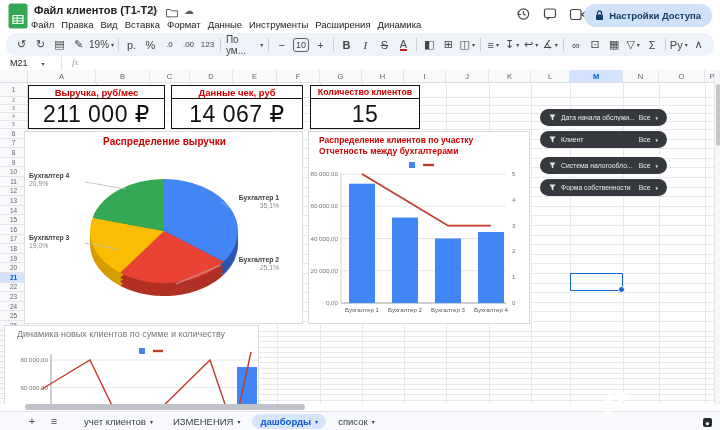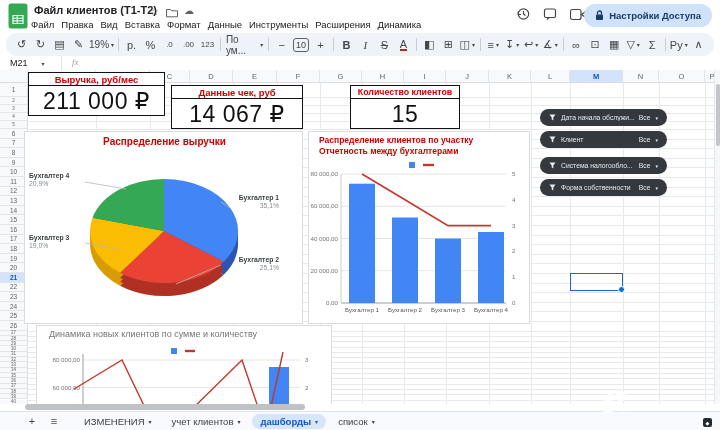--- a/index.html
+++ b/index.html
@@ -375,29 +375,29 @@
         <div class="rowhdr-cell" style="left: 0px; top: 362.4px; width: 28px; height: 5.3px; font-size: 4.5px;">33</div>
         <div class="rowhdr-cell" style="left: 0px; top: 367.7px; width: 28px; height: 5.3px; font-size: 4.5px;">34</div>
         <div class="rowhdr-cell" style="left: 0px; top: 373px; width: 28px; height: 5.3px; font-size: 4.5px;">35</div>
         <div class="rowhdr-cell" style="left: 0px; top: 378.3px; width: 28px; height: 5.3px; font-size: 4.5px;">36</div>
         <div class="rowhdr-cell" style="left: 0px; top: 383.6px; width: 28px; height: 5.3px; font-size: 4.5px;">37</div>
         <div class="rowhdr-cell" style="left: 0px; top: 388.9px; width: 28px; height: 5.3px; font-size: 4.5px;">38</div>
         <div class="rowhdr-cell" style="left: 0px; top: 394.2px; width: 28px; height: 5.3px; font-size: 4.5px;">39</div>
         <div class="rowhdr-cell" style="left: 0px; top: 399.5px; width: 28px; height: 5.3px; font-size: 4.5px;">40</div>
       </div>
     <div id="kpis">
-        <div class="card" style="left: 28px; top: 72px; width: 137px; height: 44px;">
+        <div class="card" style="left: 28px; top: 85px; width: 137px; height: 44px;">
           <div class="lbl">Выручка, руб/мес</div>
           <div class="val">211 000 ₽</div>
         </div>
         <div class="card" style="left: 171px; top: 85px; width: 132px; height: 44px;">
           <div class="lbl">Данные чек, руб</div>
           <div class="val">14 067 ₽</div>
         </div>
-        <div class="card" style="left: 310px; top: 85px; width: 110px; height: 44px; margin-left: 40px;">
+        <div class="card" style="left: 310px; top: 85px; width: 110px; height: 44px;">
           <div class="lbl" style="font-size: 8.8px;">Количество клиентов</div>
           <div class="val" style="font-size: 23px;">15</div>
         </div>
       </div>
 
     <div class="widget" id="pieW" style="left:24px;top:131px;width:279px;height:193px">
       <div class="ctitle red" style="left:0;top:4px;width:279px;text-align:center;font-size:10px">Распределение выручки</div>
       <svg id="pieSvg" width="279" height="193" viewBox="0 0 279 193">
           <path d="M139,112L139.0,60.0A74,52 0 0 1 198.7,142.7Z" fill="#2c55b2"></path>
           <path d="M139,112L198.7,142.7A74,52 0 0 1 95.0,153.8Z" fill="#b13024"></path>
@@ -502,21 +502,21 @@
         <div class="pill" style="top: 179px;">
           <svg width="7" height="7" viewBox="0 0 7 7">
             <path d="M0.5 0.5h6L4.3 3.5v3L2.7 5.5v-2z" fill="#e8eaed"></path>
           </svg>
           <span class="plabel">Форма собственности</span>
           <span class="pval">Все</span>
           <span class="pcaret">▾</span>
         </div>
       </div>
 
-    <div class="widget" id="botW" style="left:36px;top:325px;width:296px;height:85px;border-bottom:none">
+    <div class="widget" id="botW" style="left:4px;top:325px;width:255px;height:85px;border-bottom:none">
       <svg id="botSvg" width="285" height="85" viewBox="0 0 285 85">
           <rect x="134" y="22" width="6" height="6" fill="#4285f4"></rect>
           <path d="M148 25h10" stroke="#c0392b" stroke-width="2.4"></path>
           <path d="M46 34H263" stroke="#e6e6e6" stroke-width="1"></path>
           <text x="43" y="36" text-anchor="end" font-size="6.2" fill="#757575">80 000,00</text>
           <path d="M46 61.5H263" stroke="#e6e6e6" stroke-width="1"></path>
           <text x="43" y="63.5" text-anchor="end" font-size="6.2" fill="#757575">60 000,00</text>
           <text x="268" y="36" font-size="6.2" fill="#757575">3</text>
           <text x="268" y="63.5" font-size="6.2" fill="#757575">2</text>
           <path d="M46 28V85" stroke="#9aa0a6" stroke-width="1"></path>
@@ -537,25 +537,25 @@
 
   <div class="hscroll-row">
     <div class="hthumb"></div>
   </div>
 
   <div class="tabbar">
     <span class="tabicon">+</span>
     <span class="tabicon">≡</span>
     <div id="tabs" style="display:flex;gap:4px;margin-left:8px">
         <div class="tab">
+          <span>учет клиентов</span>
+          <span class="tcaret">▾</span>
+        </div>
+        <div class="tab">
           <span>ИЗМЕНЕНИЯ</span>
-          <span class="tcaret">▾</span>
-        </div>
-        <div class="tab">
-          <span>учет клиентов</span>
           <span class="tcaret">▾</span>
         </div>
         <div class="tab active">
           <span>дашборды</span>
           <span class="tcaret">▾</span>
         </div>
         <div class="tab">
           <span>список</span>
           <span class="tcaret">▾</span>
         </div>

